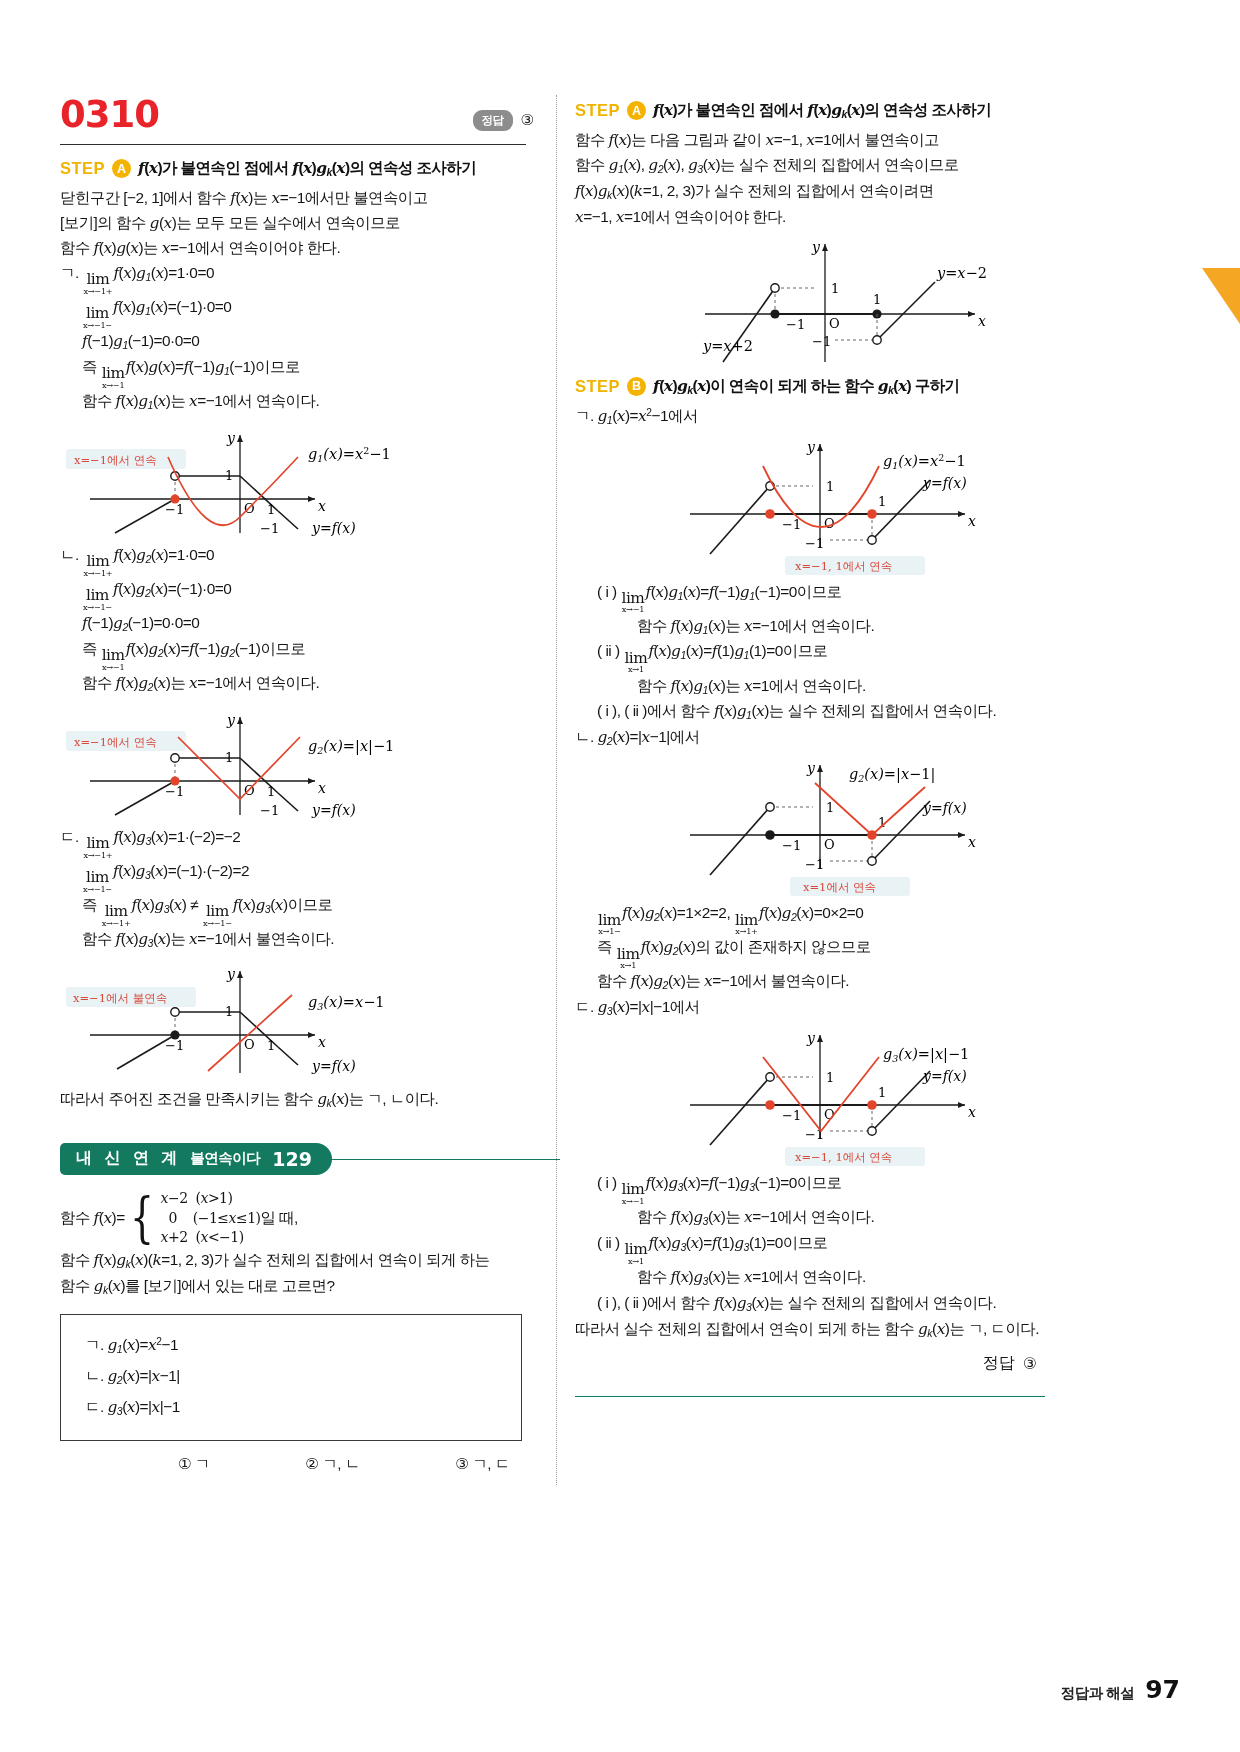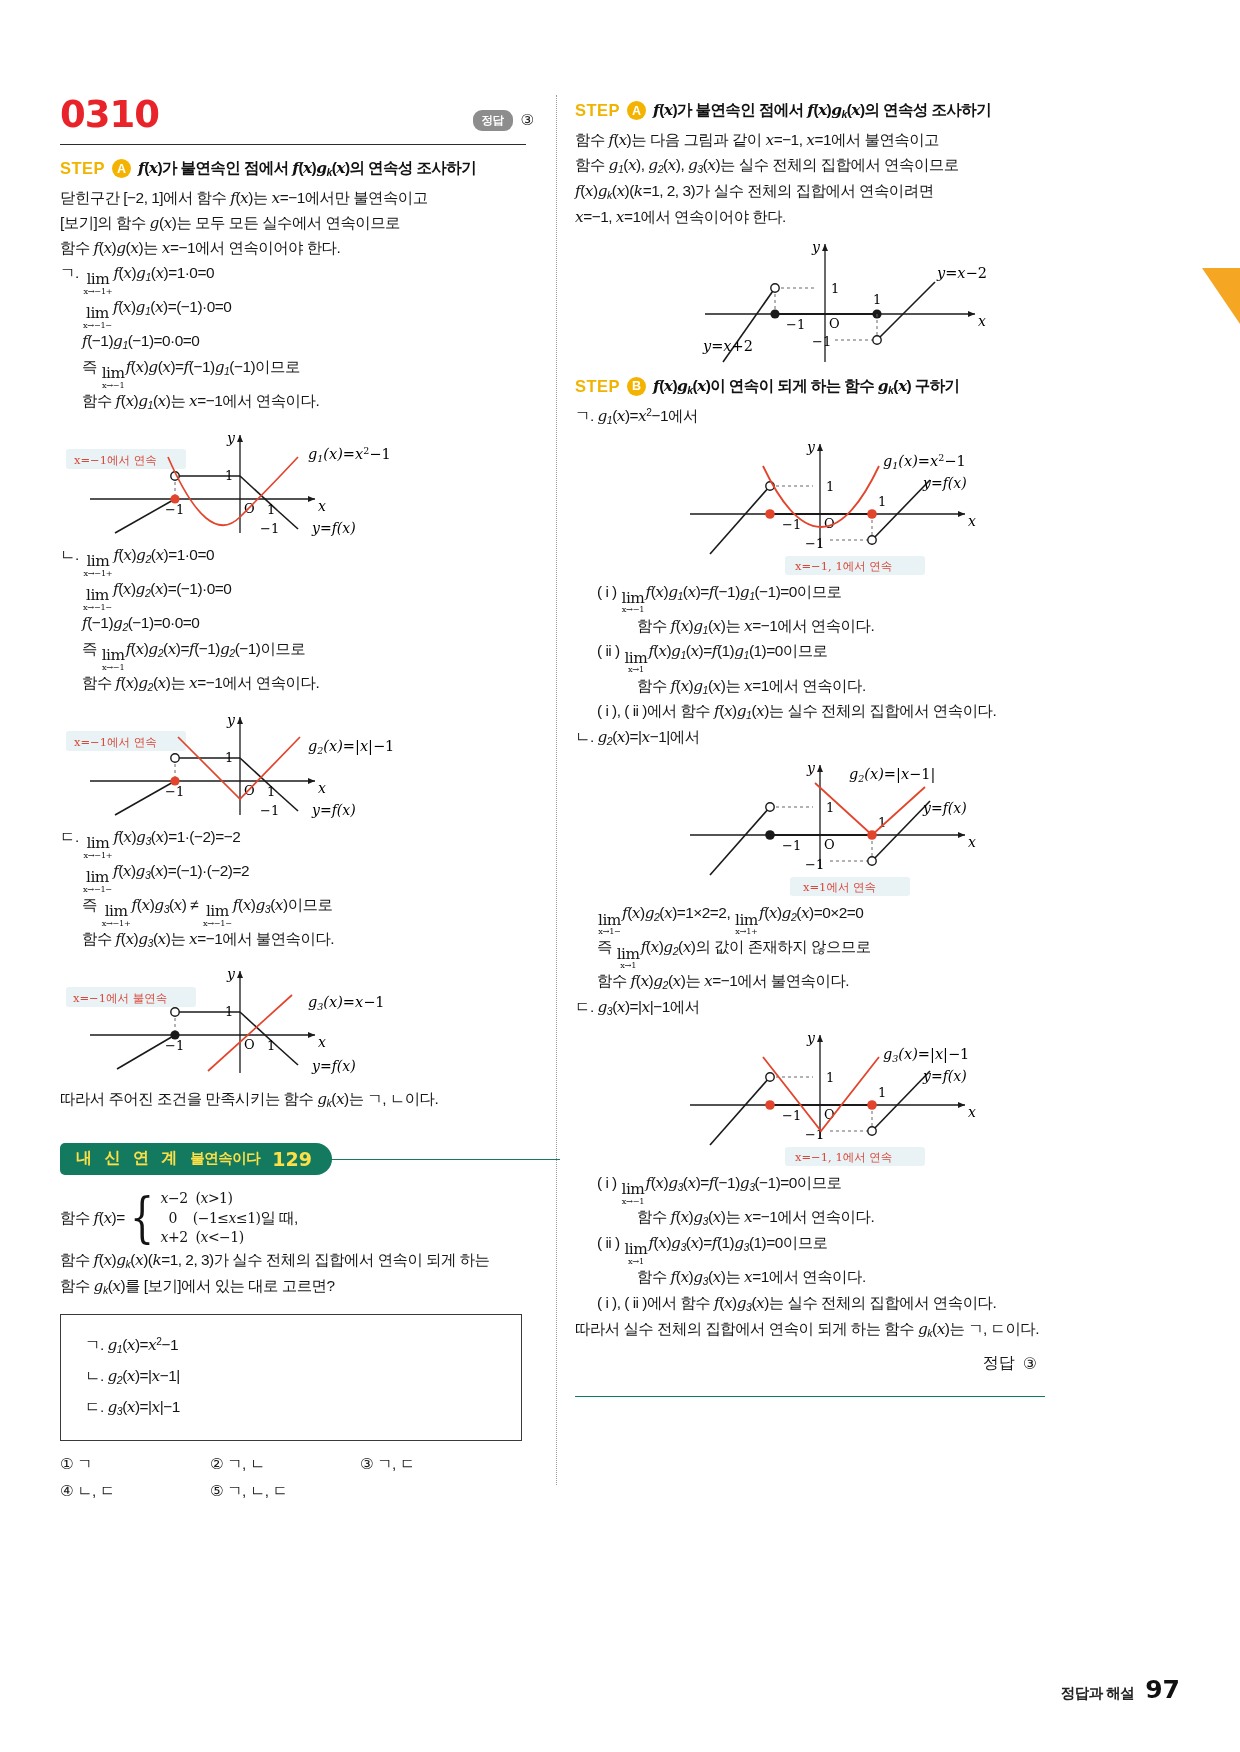--- a/index.html
+++ b/index.html
@@ -74,36 +74,36 @@
 
   
   .fig{display:block;margin:6px 0 4px;}
 
   
   .banner-wrap{position:relative;margin-top:30px;height:36px;}
   .banner{
     position:absolute;left:0;top:0;height:32px;
     background:#13795f;border-radius:5px 16px 16px 5px;
     padding:0 20px 0 16px;display:flex;align-items:center;gap:9px;
-    color:#fde047;
+    color:#ffffff;
   }
   .banner .t1{font-size:16px;font-weight:bold;letter-spacing:4px;}
   .banner .t2{font-size:14.5px;font-weight:bold;letter-spacing:-.5px;}
   .banner .t3{font-family:"DejaVu Sans",sans-serif;font-size:19px;font-weight:bold;margin-left:3px;}
   .banner-line{
     position:absolute;left:228px;right:0;top:16px;border-top:1.4px solid #13795f;
   }
 
   
   .boxed{
     border:1.2px solid #3a3a3a;margin-top:14px;padding:13px 16px 14px 24px;width:420px;
   }
   .boxed .ln{margin:5px 0;}
   .choices{margin-top:13px;font-size:15.2px;letter-spacing:-.3px;}
-  .choices .row{display:flex;margin-bottom:6px;}
+  .choices .row{display:flex;margin-bottom:6px;text-align:right;}
   .choices .c{width:150px;}
 
   
   .piece{display:inline-flex;align-items:center;vertical-align:middle;}
   .piece .br{
     font-size:54px;line-height:.75;font-family:"DejaVu Serif",serif;font-weight:300;
     margin-right:2px;transform:scaleX(.7);display:inline-block;
   }
   .piece .rows{display:inline-flex;flex-direction:column;font-size:14px;line-height:1.42;}
 
@@ -315,24 +315,20 @@
         <p class="ln">ㄱ. <i class="m">g</i><span class="sub">1</span>(<i class="m">x</i>)=<i class="m">x</i><span class="sup">2</span>−1</p>
         <p class="ln">ㄴ. <i class="m">g</i><span class="sub">2</span>(<i class="m">x</i>)=|<i class="m">x</i>−1|</p>
         <p class="ln">ㄷ. <i class="m">g</i><span class="sub">3</span>(<i class="m">x</i>)=|<i class="m">x</i>|−1</p>
       </div>
 
       <div class="choices">
         <div class="row">
           <span class="c">① ㄱ</span>
           <span class="c">② ㄱ, ㄴ</span>
           <span class="c">③ ㄱ, ㄷ</span>
-        </div>
-        <div class="row">
-          <span class="c">④ ㄴ, ㄷ</span>
-          <span class="c">⑤ ㄱ, ㄴ, ㄷ</span>
         </div>
       </div>
     </div>
   </div>
 
   <div class="col col-right" style="top:100px;">
 
     <div class="step">
       <span class="word">STEP</span>
       <span class="bub">A</span>

